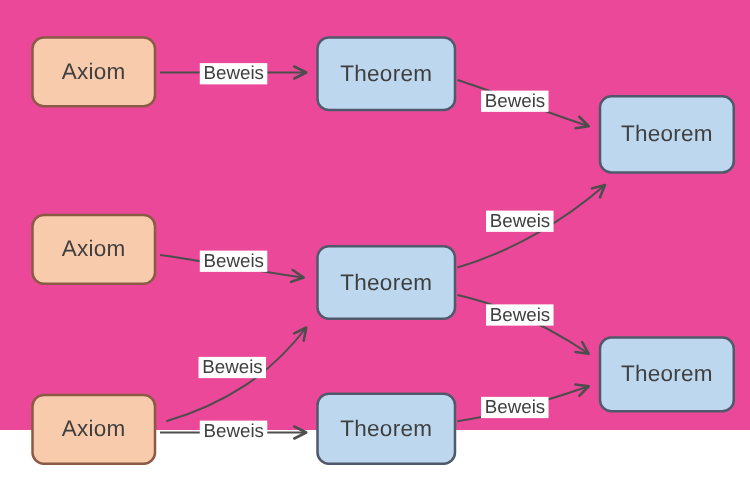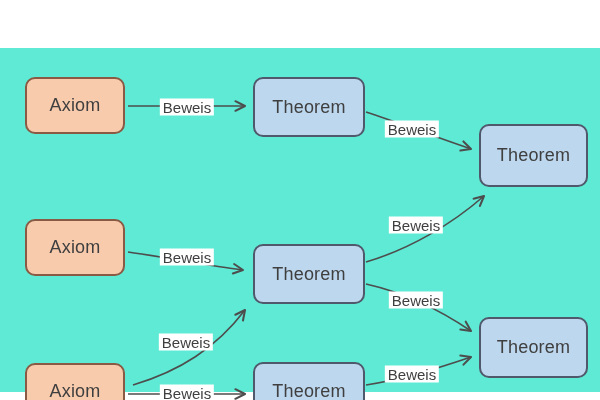--- a/index.html
+++ b/index.html
@@ -5,22 +5,21 @@
   * { margin: 0; padding: 0; box-sizing: border-box; }
   html, body { background: #ffffff; }
   body {
     font-family: "Liberation Sans", sans-serif;
     width: 600px; height: 400px;
     overflow: hidden;
   }
   .canvas {
     position: relative;
     width: 600px; height: 344px;
-    background: #5eead4;
-    margin-top: 48px;
+    background: #ec4899;
   }
   svg.edges {
     position: absolute;
     left: 0; top: 0;
     width: 600px; height: 400px;
   }
   .node {
     position: absolute;
     display: flex;
     align-items: center;

